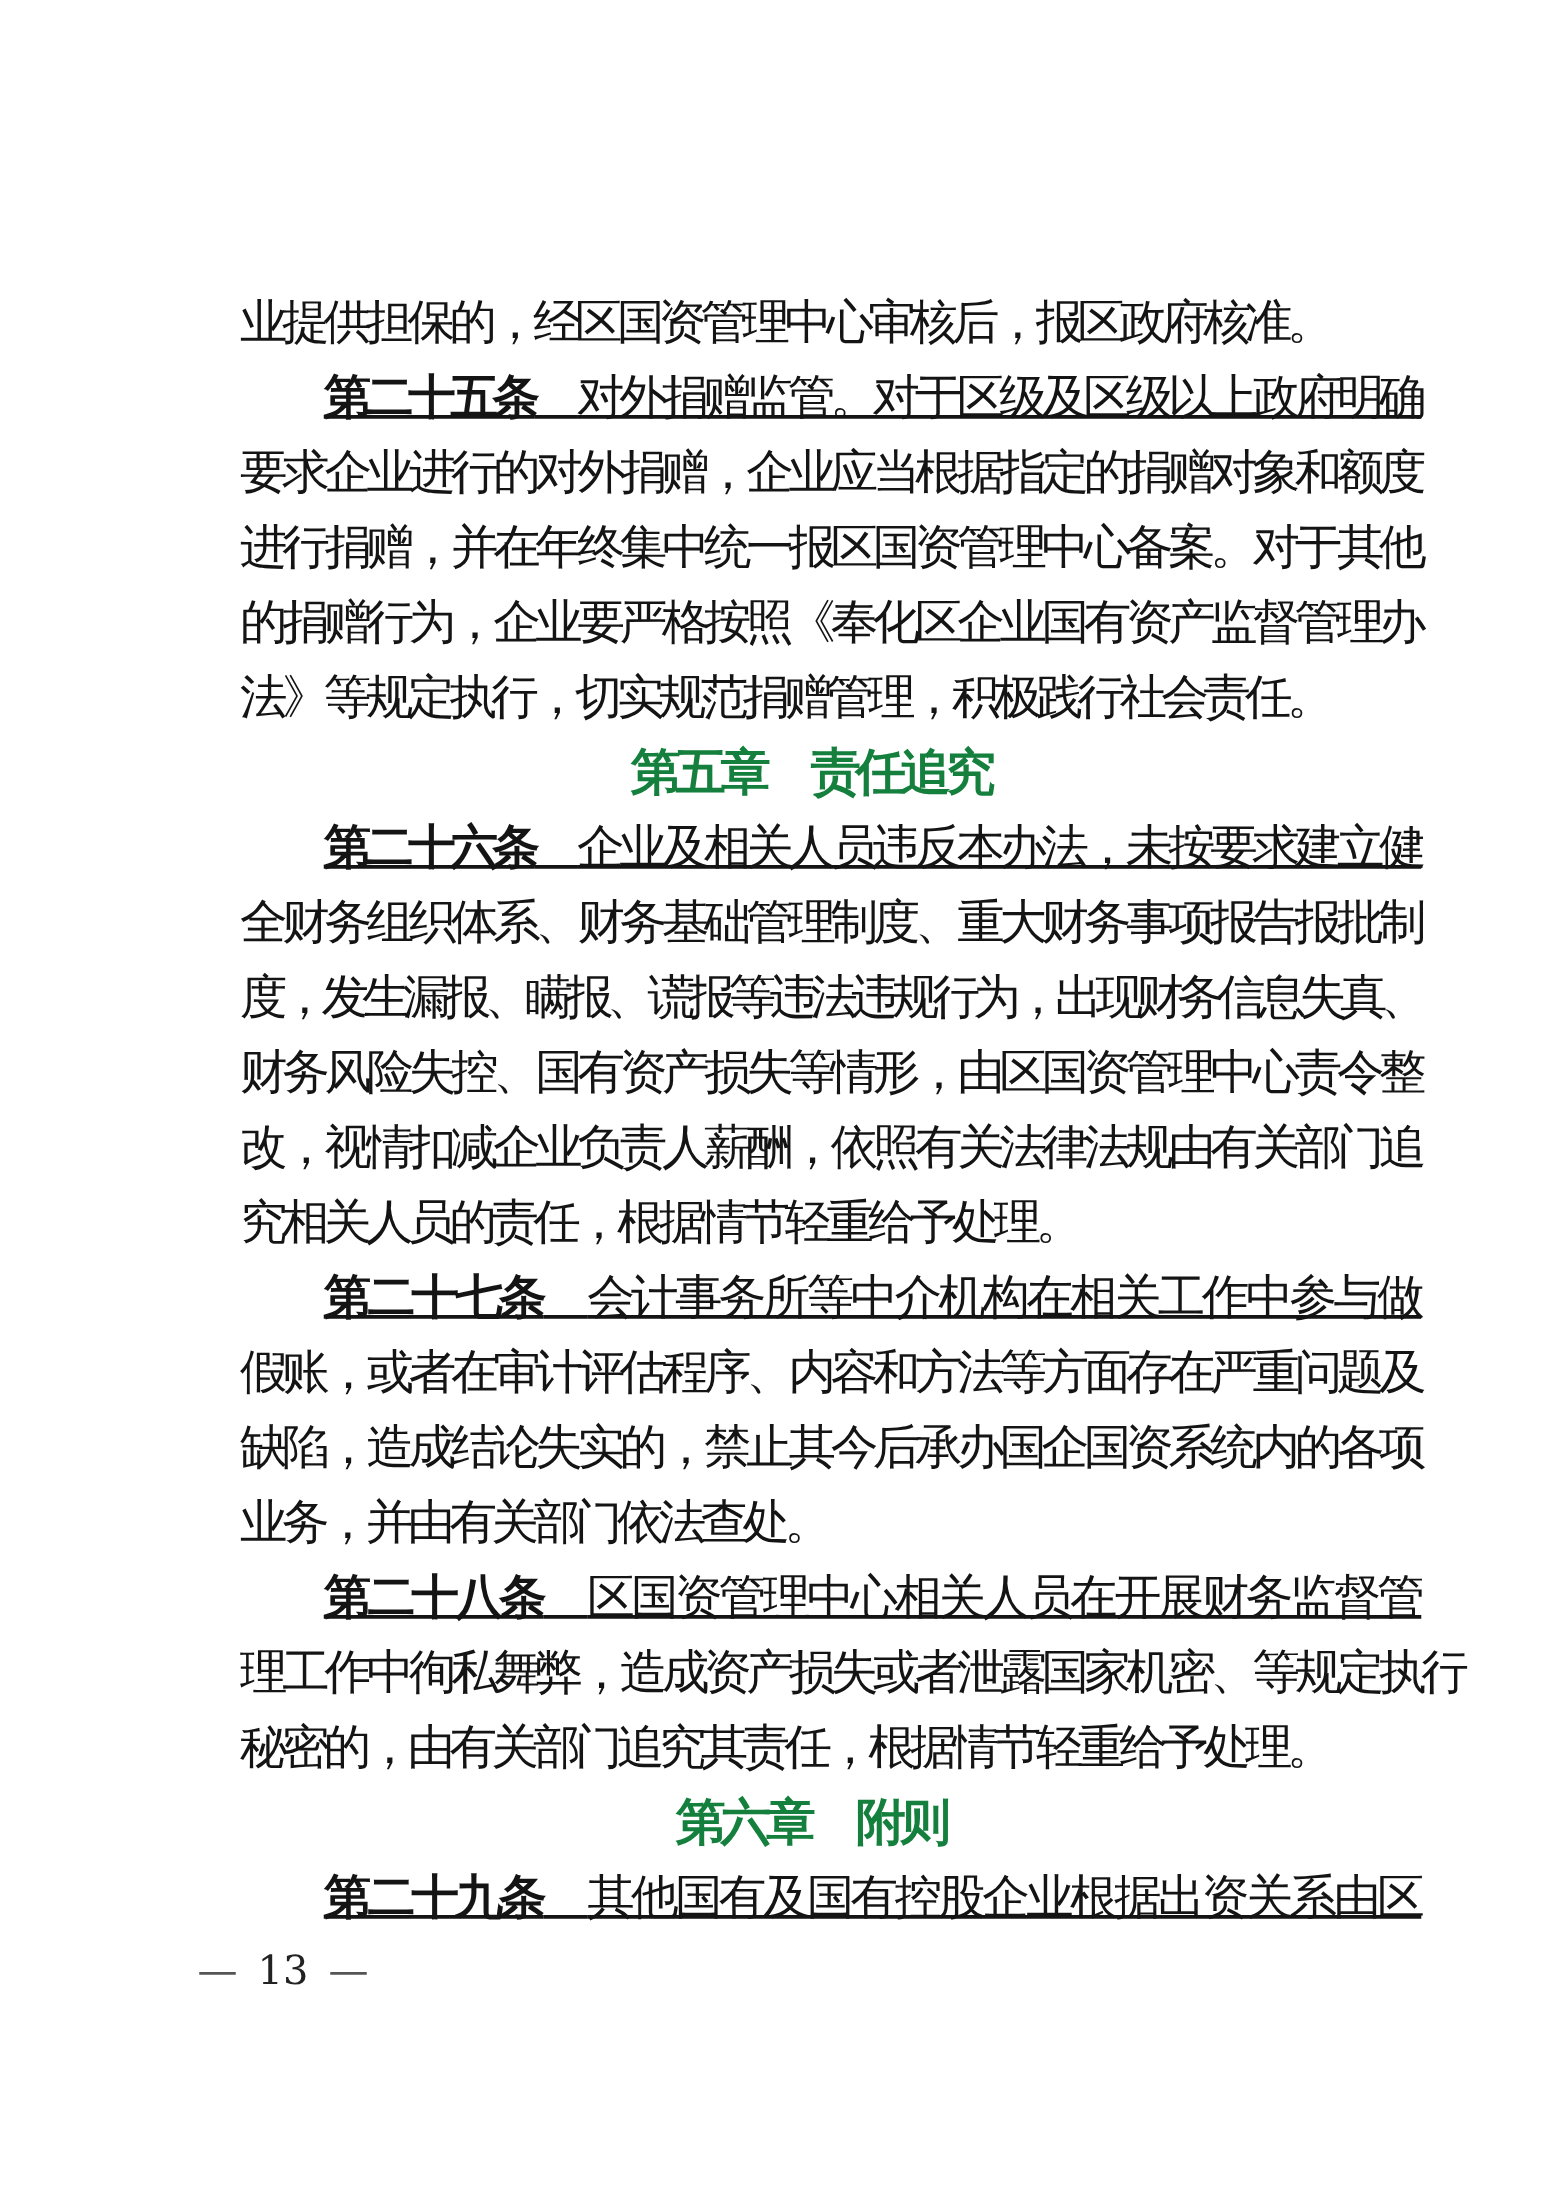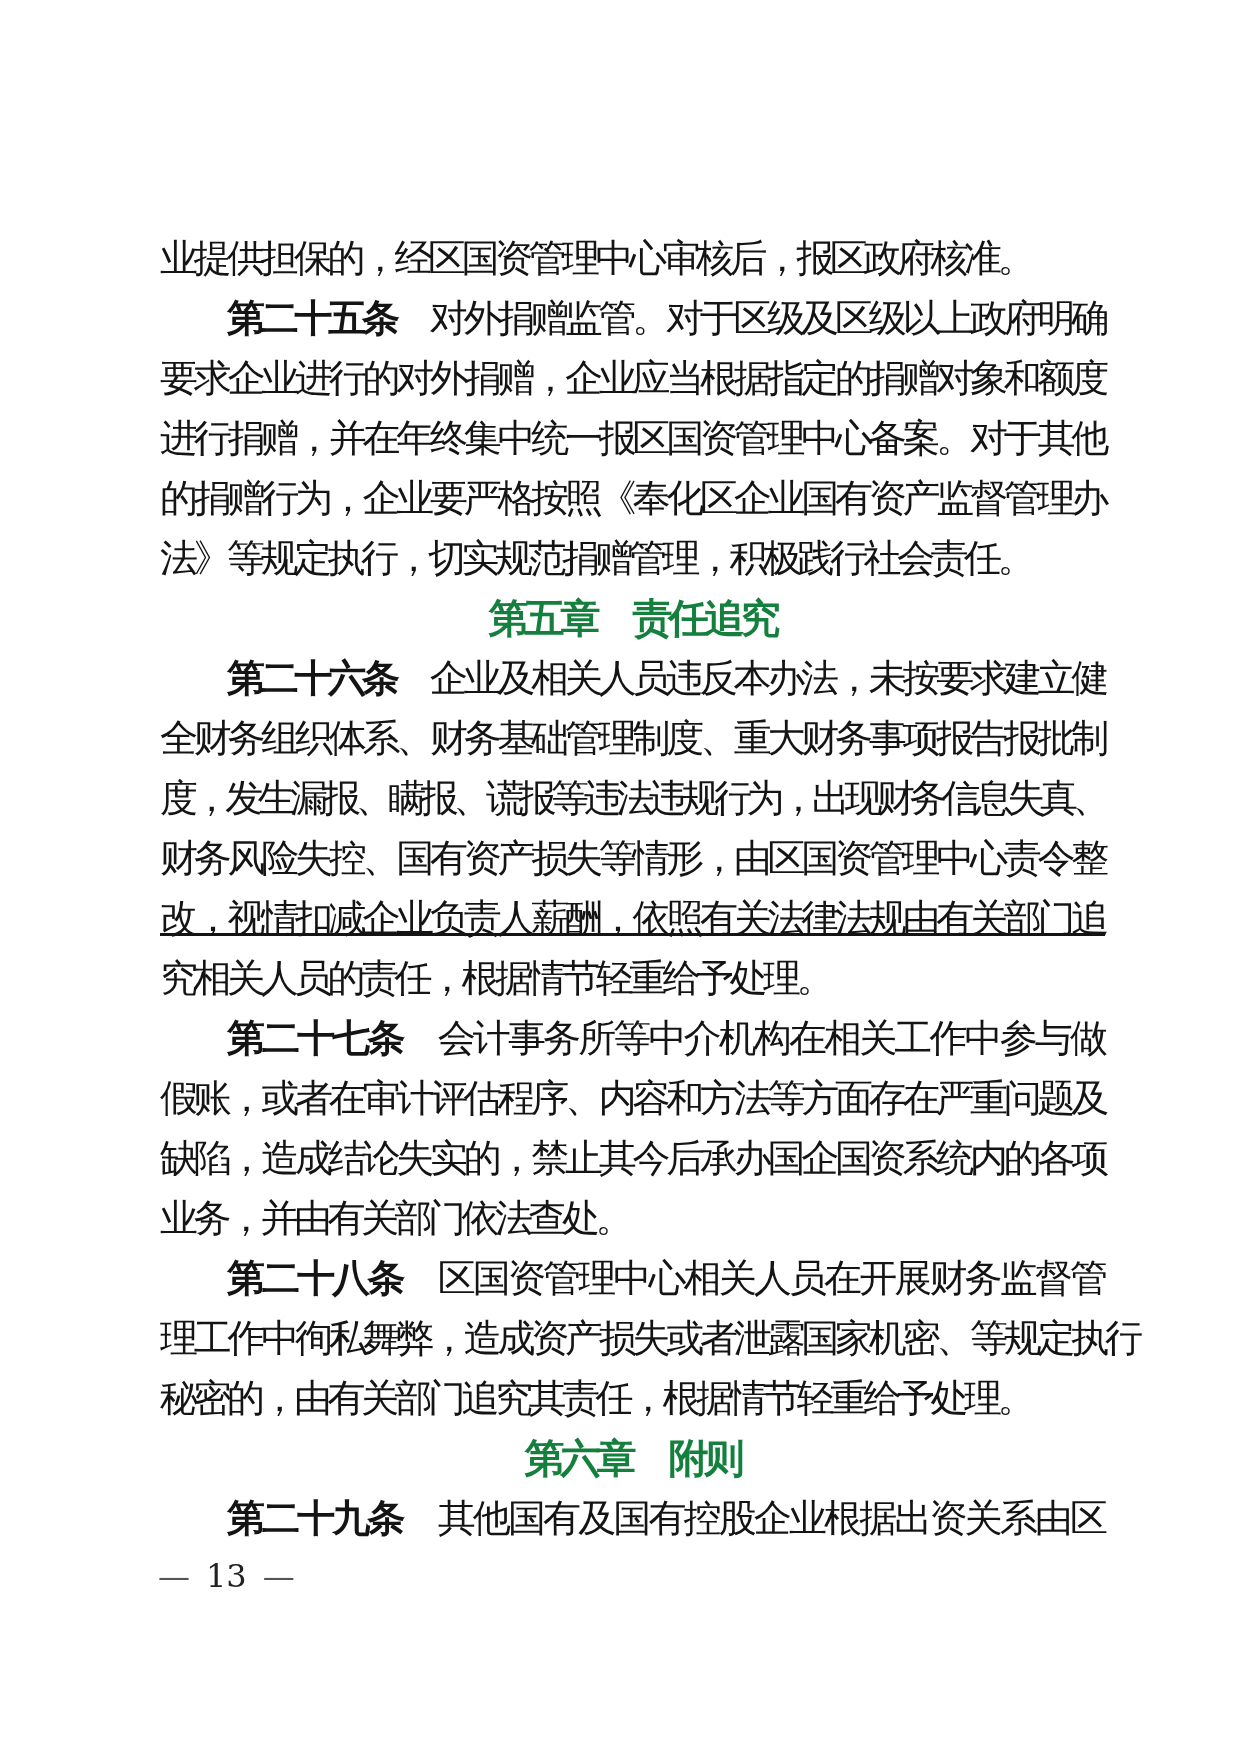--- a/index.html
+++ b/index.html
@@ -20,23 +20,25 @@
     width: 945px;
   }
   .line {
     height: 60px;
     line-height: 60px;
     font-size: 38px;
     font-family: "Liberation Serif", "DejaVu Serif", serif;
     color: #141414;
     white-space: nowrap;
     text-align: left;
+    margin-left: 32px;
   }
   .line.indent {
     padding-left: 67px;
+    text-decoration: underline;
   }
   .line.heading {
     font-family: "Liberation Sans", "DejaVu Sans", sans-serif;
     font-weight: bold;
     font-size: 40px;
     color: #15803d;
     text-align: center;
   }
   .article-num {
     font-weight: bold;
@@ -71,21 +73,21 @@
       <div class="line indent" style="letter-spacing: -4.23px;"><span class="article-num">第二十五条</span>　<span>对外捐赠监管。对于区级及区级以上政府明确</span></div>
       <div class="line" style="letter-spacing: -4.25px;"><span>要求企业进行的对外捐赠，企业应当根据指定的捐赠对象和额度</span></div>
       <div class="line" style="letter-spacing: -4.25px;"><span>进行捐赠，并在年终集中统一报区国资管理中心备案。对于其他</span></div>
       <div class="line" style="letter-spacing: -4.25px; font-family: Liberation Serif, serif;"><span>的捐赠行为，企业要严格按照《奉化区企业国有资产监督管理办</span></div>
       <div class="line" style="letter-spacing: -4.5px;"><span>法》等规定执行，切实规范捐赠管理，积极践行社会责任。</span></div>
       <div class="line heading" style="letter-spacing: -4px;"><span class="article-num">第五章</span>　<span>责任追究</span></div>
       <div class="line indent" style="letter-spacing: -4.23px;"><span class="article-num">第二十六条</span>　<span>企业及相关人员违反本办法，未按要求建立健</span></div>
       <div class="line" style="letter-spacing: -4.25px;"><span>全财务组织体系、财务基础管理制度、重大财务事项报告报批制</span></div>
       <div class="line" style="letter-spacing: -5.41px;"><span>度，发生漏报、瞒报、谎报等违法违规行为，出现财务信息失真、</span></div>
       <div class="line" style="letter-spacing: -4.25px; text-align: center;"><span>财务风险失控、国有资产损失等情形，由区国资管理中心责令整</span></div>
-      <div class="line" style="letter-spacing: -4.25px; text-decoration: underline;"><span>改，视情扣减企业负责人薪酬，依照有关法律法规由有关部门追</span></div>
+      <div class="line" style="letter-spacing: -4.25px;"><span>改，视情扣减企业负责人薪酬，依照有关法律法规由有关部门追</span></div>
       <div class="line" style="letter-spacing: -4.5px;"><span>究相关人员的责任，根据情节轻重给予处理。</span></div>
       <div class="line indent" style="letter-spacing: -2.88px;"><span class="article-num">第二十七条</span>　<span>会计事务所等中介机构在相关工作中参与做</span></div>
       <div class="line" style="letter-spacing: -4.25px;"><span>假账，或者在审计评估程序、内容和方法等方面存在严重问题及</span></div>
       <div class="line" style="letter-spacing: -4.25px;"><span>缺陷，造成结论失实的，禁止其今后承办国企国资系统内的各项</span></div>
       <div class="line" style="letter-spacing: -4.5px;"><span>业务，并由有关部门依法查处。</span></div>
       <div class="line indent" style="letter-spacing: -2.88px;"><span class="article-num">第二十八条</span>　<span>区国资管理中心相关人员在开展财务监督管</span></div>
       <div class="line" style="letter-spacing: -4.25px;"><span>理工作中徇私舞弊，造成资产损失或者泄露国家机密、等规定执行</span></div>
       <div class="line" style="letter-spacing: -4.5px;"><span>秘密的，由有关部门追究其责任，根据情节轻重给予处理。</span></div>
       <div class="line heading" style="letter-spacing: -4px;"><span class="article-num">第六章</span>　<span>附则</span></div>
       <div class="line indent" style="letter-spacing: -2.88px;"><span class="article-num">第二十九条</span>　<span>其他国有及国有控股企业根据出资关系由区</span></div>

